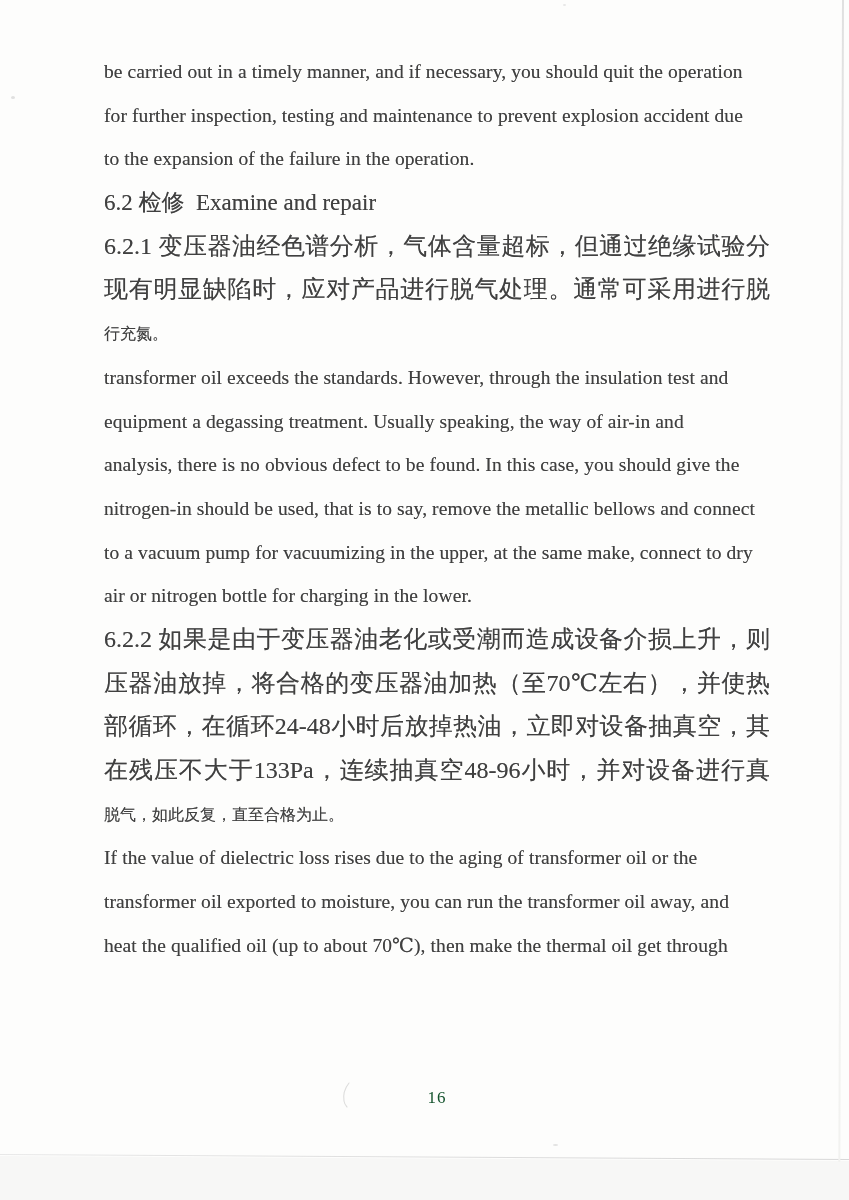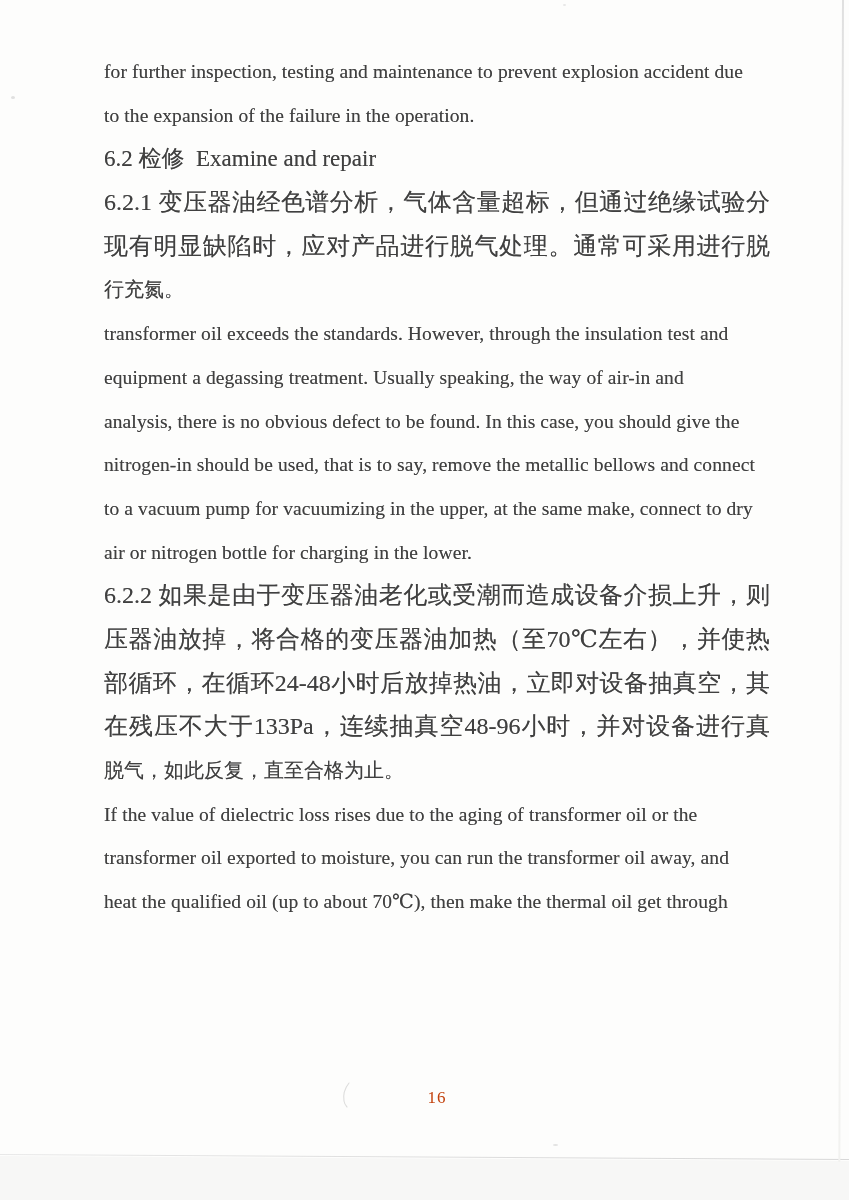--- a/index.html
+++ b/index.html
@@ -30,38 +30,38 @@
     text-shadow: 0 0 0.6px rgba(64,64,64,0.55);
   }
   .line.en {
     font-size: 19.5px;
     letter-spacing: 0.1px;
   }
   .line.heading {
     font-size: 23px;
   }
   .line.zh {
-    font-size: 20px;
+    font-size: 16px;
   }
   .line.zh-full {
     font-size: 24px;
     white-space: normal;
     overflow: hidden;
     text-align: justify;
     text-align-last: justify;
   }
   
   .page-number {
     position: absolute;
     left: 104px;
     width: 666px;
     top: 1088px;
     text-align: center;
     font-size: 17px;
-    color: #c2410c;
+    color: #14532d;
     letter-spacing: 1px;
   }
   
   .edge-right {
     position: absolute;
     top: 0;
     left: 842px;
     width: 1.5px;
     height: 1162px;
     background: linear-gradient(to bottom, #e0e0e0, #ebebeb 45%, #f2f2f0 90%);
@@ -102,20 +102,21 @@
     top: 1082px;
     opacity: 0.45;
   }
 </style>
 </head>
 <body>
 
 <div class="page">
 
   <div class="doc">
+      <div class="line en">be carried out in a timely manner, and if necessary, you should quit the operation</div>
       <div class="line en">for further inspection, testing and maintenance to prevent explosion accident due</div>
       <div class="line en">to the expansion of the failure in the operation.</div>
       <div class="line heading">6.2 检修  Examine and repair</div>
       <div class="line zh-full">6.2.1 变压器油经色谱分析，气体含量超标，但通过绝缘试验分析，又未发</div>
       <div class="line zh-full">现有明显缺陷时，应对产品进行脱气处理。通常可采用进行脱气和充氮脱气</div>
       <div class="line zh">行充氮。</div>
       <div class="line en">transformer oil exceeds the standards. However, through the insulation test and</div>
       <div class="line en">equipment a degassing treatment. Usually speaking, the way of air-in and</div>
       <div class="line en">analysis, there is no obvious defect to be found. In this case, you should give the</div>
       <div class="line en">nitrogen-in should be used, that is to say, remove the metallic bellows and connect</div>

